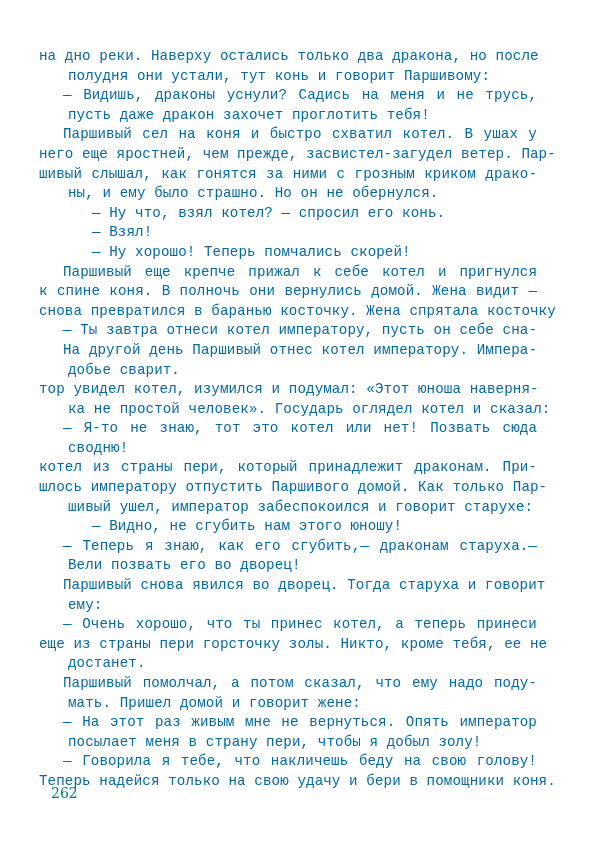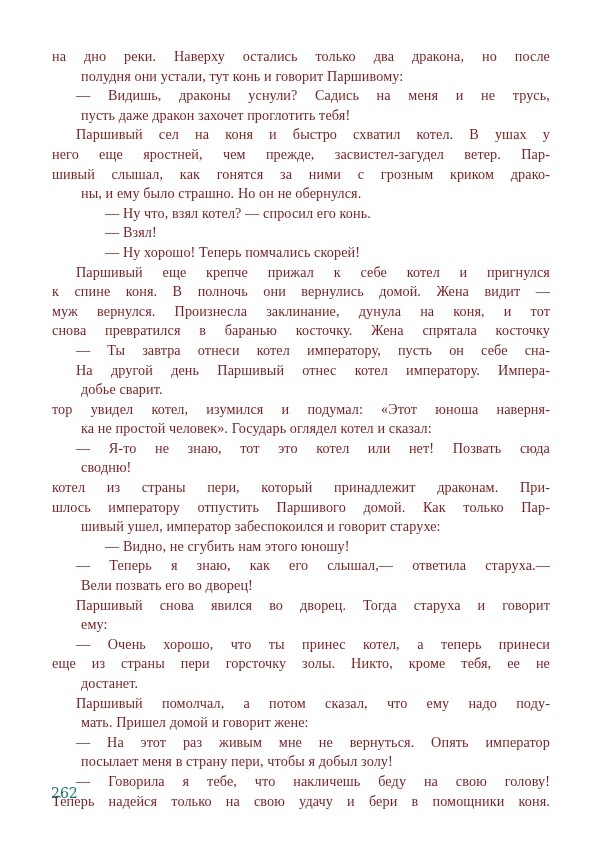--- a/index.html
+++ b/index.html
@@ -1,24 +1,24 @@
 <!DOCTYPE html>
 <html><head>
 <meta charset="utf-8">
 <style>
   html, body { margin: 0; padding: 0; background: #ffffff; }
   body { width: 600px; height: 849px; position: relative; overflow: hidden; }
   .page {
     position: absolute;
-    left: 52px;
+    left: 39px;
     top: 47px;
     width: 498px;
-    font-family: Liberation Serif, serif;
+    font-family: Liberation Mono, monospace;
     font-size: 14.2px;
-    color: #7f1d1d;
+    color: #0369a1;
   }
   .line {
     display: block;
     height: 19.6px;
     line-height: 19.6px;
     white-space: nowrap;
     text-align: justify;
     text-align-last: justify;
     letter-spacing: 0.1px;
   }
@@ -43,34 +43,33 @@
     <span class="line last">пусть даже дракон захочет проглотить тебя!</span>
     <span class="line indent">Паршивый сел на коня и быстро схватил котел. В ушах у</span>
     <span class="line">него еще яростней, чем прежде, засвистел-загудел ветер. Пар-</span>
     <span class="line">шивый слышал, как гонятся за ними с грозным криком драко-</span>
     <span class="line last">ны, и ему было страшно. Но он не обернулся.</span>
     <span class="line indent last">— Ну что, взял котел? — спросил его конь.</span>
     <span class="line indent last">— Взял!</span>
     <span class="line indent last">— Ну хорошо! Теперь помчались скорей!</span>
     <span class="line indent">Паршивый еще крепче прижал к себе котел и пригнулся</span>
     <span class="line">к спине коня. В полночь они вернулись домой. Жена видит —</span>
-    <span class="line">муж вернулся. Произнесла заклинание, дунула на коня, и тот</span>
     <span class="line">снова превратился в баранью косточку. Жена спрятала косточку</span>
     <span class="line indent">— Ты завтра отнеси котел императору, пусть он себе сна-</span>
     <span class="line indent">На другой день Паршивый отнес котел императору. Импера-</span>
     <span class="line last">добье сварит.</span>
     <span class="line">тор увидел котел, изумился и подумал: «Этот юноша наверня-</span>
     <span class="line last">ка не простой человек». Государь оглядел котел и сказал:</span>
     <span class="line indent">— Я-то не знаю, тот это котел или нет! Позвать сюда</span>
     <span class="line last">сводню!</span>
     <span class="line">котел из страны пери, который принадлежит драконам. При-</span>
     <span class="line">шлось императору отпустить Паршивого домой. Как только Пар-</span>
     <span class="line last">шивый ушел, император забеспокоился и говорит старухе:</span>
     <span class="line indent last">— Видно, не сгубить нам этого юношу!</span>
-    <span class="line indent">— Теперь я знаю, как его слышал,— ответила старуха.—</span>
+    <span class="line indent">— Теперь я знаю, как его сгубить,— драконам старуха.—</span>
     <span class="line last">Вели позвать его во дворец!</span>
     <span class="line indent">Паршивый снова явился во дворец. Тогда старуха и говорит</span>
     <span class="line last">ему:</span>
     <span class="line indent">— Очень хорошо, что ты принес котел, а теперь принеси</span>
     <span class="line">еще из страны пери горсточку золы. Никто, кроме тебя, ее не</span>
     <span class="line last">достанет.</span>
     <span class="line indent">Паршивый помолчал, а потом сказал, что ему надо поду-</span>
     <span class="line last">мать. Пришел домой и говорит жене:</span>
     <span class="line indent">— На этот раз живым мне не вернуться. Опять император</span>
     <span class="line last">посылает меня в страну пери, чтобы я добыл золу!</span>

